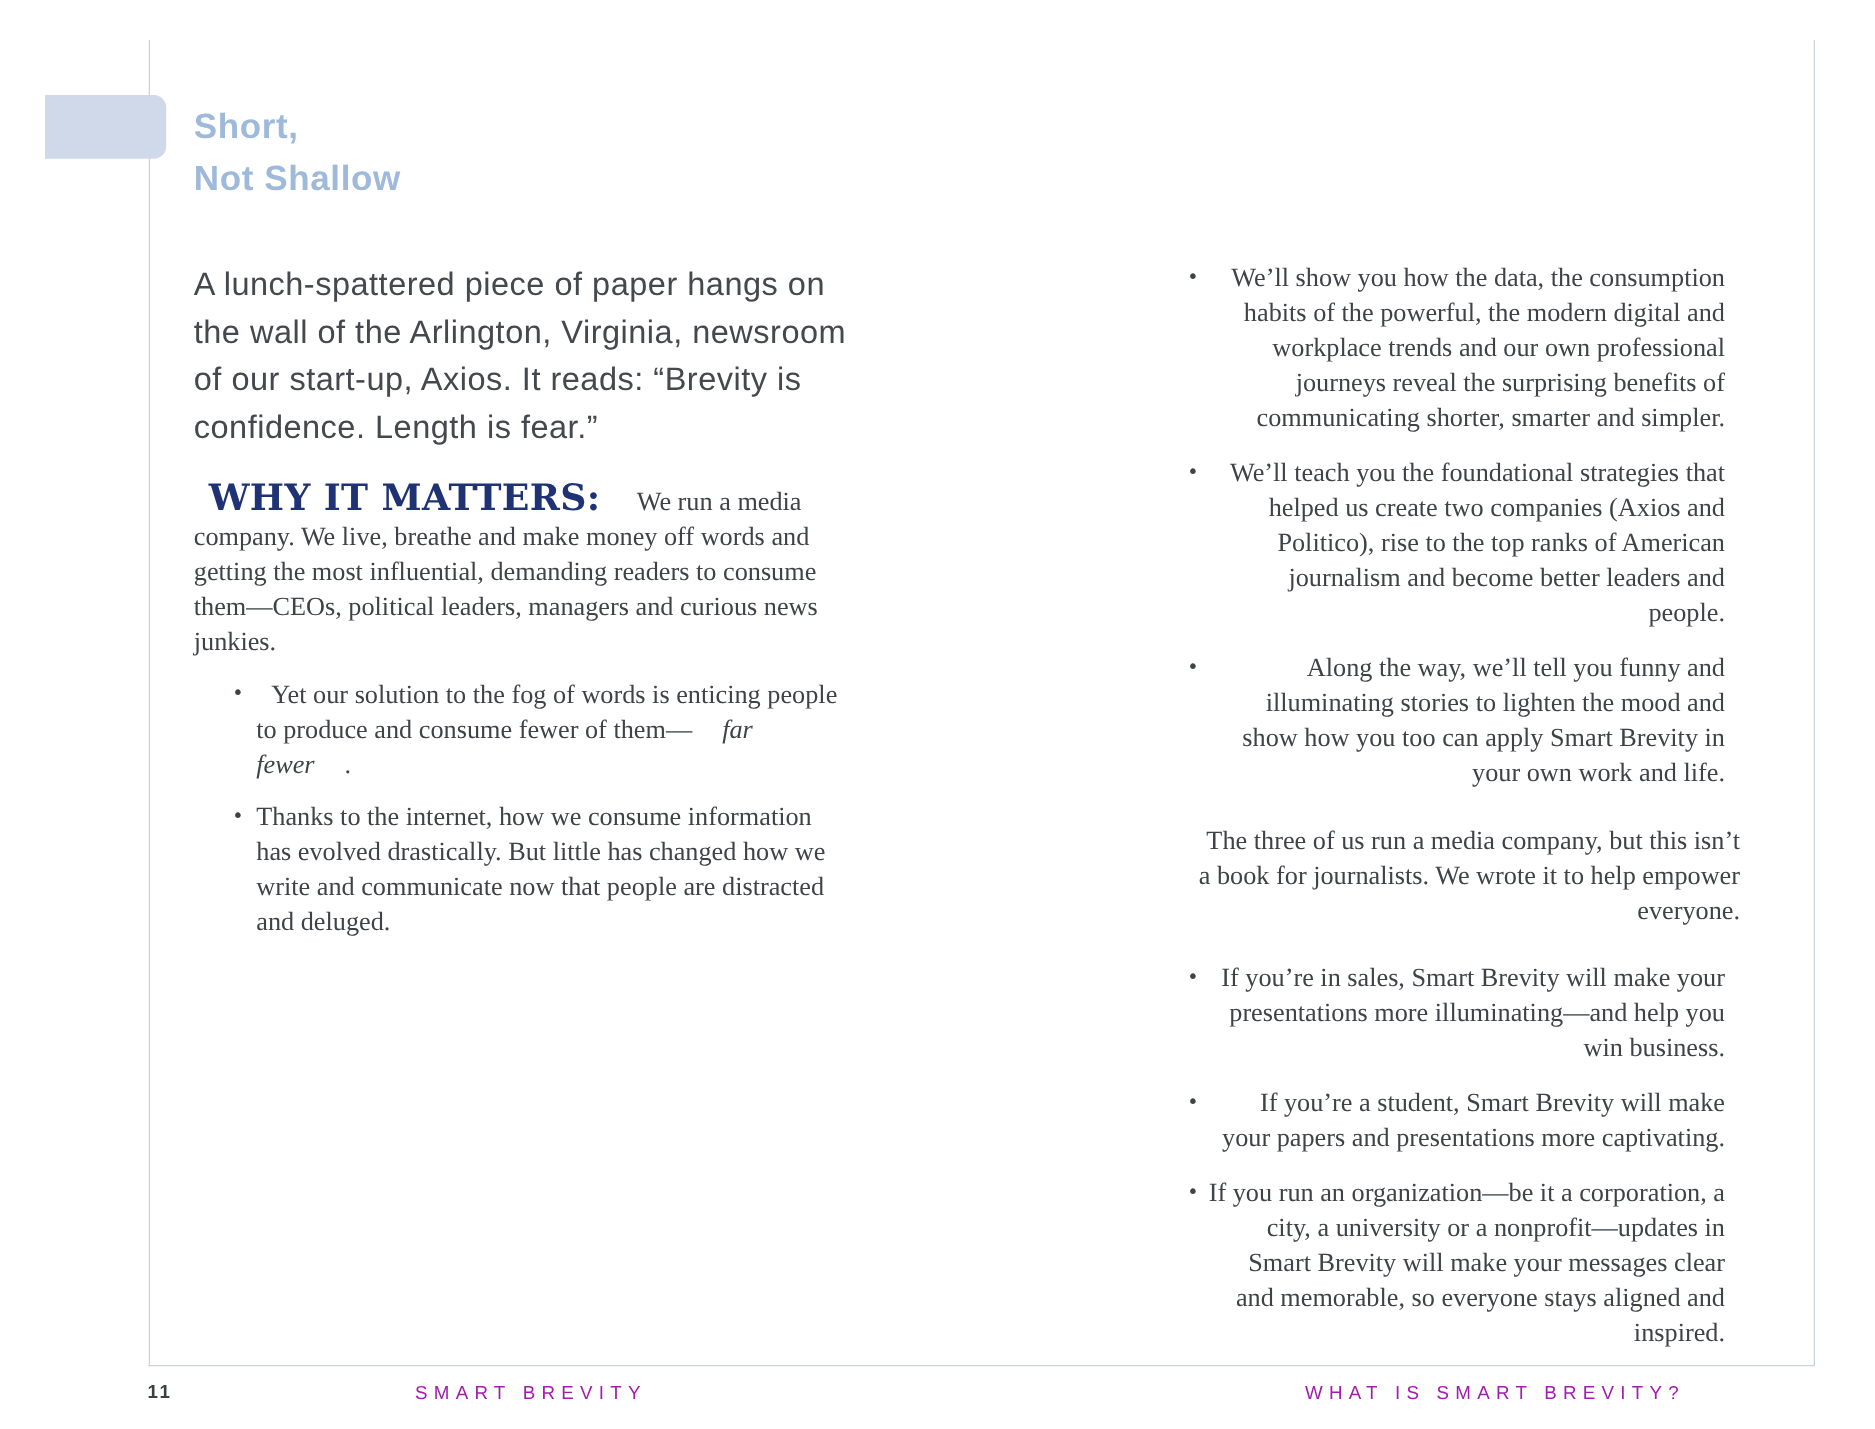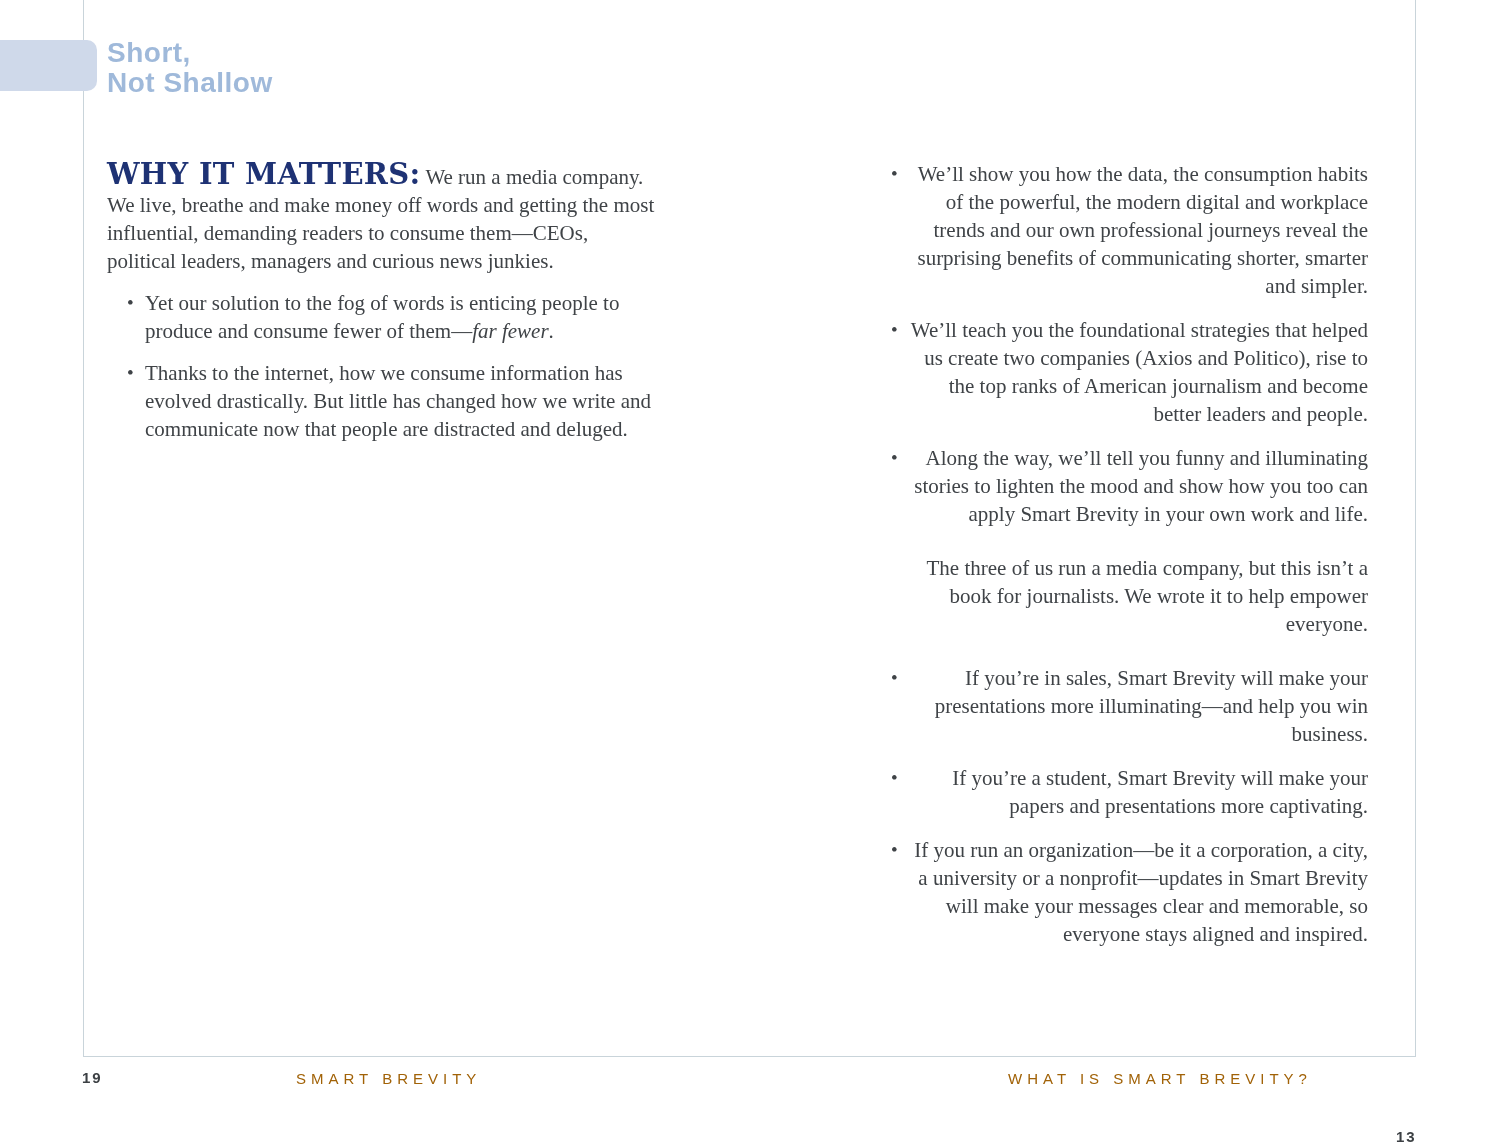--- a/index.html
+++ b/index.html
@@ -1,15 +1,15 @@
 <!DOCTYPE html>
 <html><head>
 <meta charset="utf-8">
 <style>
-  * { margin: 0; padding: 0; box-sizing: border-box; }
+  * { margin: 12px; padding: 0; box-sizing: border-box; }
   html, body {
     width: 1500px; height: 1143px;
     background: #ffffff;
     font-family: "Liberation Serif", serif;
     overflow: hidden;
     position: relative;
   }
   
   .frame {
     position: absolute;
@@ -90,38 +90,39 @@
 
   
   .footer-item {
     position: absolute;
     font-family: "Liberation Sans", sans-serif;
     font-size: 15px;
     color: #3c4044;
     z-index: 3;
   }
   .page-num { font-weight: bold; letter-spacing: 2px; }
-  .running-head { letter-spacing: 5px; color: #a16207; }
+  .running-head { letter-spacing: 5px; color: #a21caf; }
   .fl-num  { left: 82px;  top: 1069px; }
   .fl-head { left: 296px; top: 1070px; }
   .fr-head { left: 1008px; top: 1070px; }
   .fr-num  { left: 1396px; top: 1128px; }
 </style>
 </head>
 <body>
 
 <div class="frame"></div>
 <div class="chapter-tab"></div>
 
 <div class="chapter-title">
   <div>Short,</div>
   <div>Not Shallow</div>
 </div>
 
 <div class="col col-left">
+  <p class="lede">A lunch-spattered piece of paper hangs on the wall of the Arlington, Virginia, newsroom of our start-up, Axios. It reads: “Brevity is confidence. Length is fear.”</p>
 
   <p class="body-text"><span class="why-label">WHY IT MATTERS:</span><span> We run a media company. We live, breathe and make money off words and getting the most influential, demanding readers to consume them—CEOs, political leaders, managers and curious news junkies.</span></p>
 
   <ul class="bullets body-text">
     <li><span>Yet our solution to the fog of words is enticing people to produce and consume fewer of them—</span><span class="italic">far fewer</span><span>.</span></li>
   </ul>
 
 
   <ul class="bullets body-text">
     <li>Thanks to the internet, how we consume information has evolved drastically. But little has changed how we write and communicate now that people are distracted and deluged.</li>
@@ -138,16 +139,16 @@
 
   <p class="body-text para indent">The three of us run a media company, but this isn’t a book for journalists. We wrote it to help empower everyone.</p>
 
   <ul class="bullets body-text" style="margin-top:26px;">
     <li>If you’re in sales, Smart Brevity will make your presentations more illuminating—and help you win business.</li>
     <li>If you’re a student, Smart Brevity will make your papers and presentations more captivating.</li>
     <li>If you run an organization—be it a corporation, a city, a university or a nonprofit—updates in Smart Brevity will make your messages clear and memorable, so everyone stays aligned and inspired.</li>
   </ul>
 </div>
 
-<div class="footer-item page-num fl-num">19</div>
+<div class="footer-item page-num fl-num">11</div>
 <div class="footer-item running-head fl-head">SMART BREVITY</div>
 <div class="footer-item running-head fr-head">WHAT IS SMART BREVITY?</div>
 <div class="footer-item page-num fr-num">13</div>
 
 </body></html>

